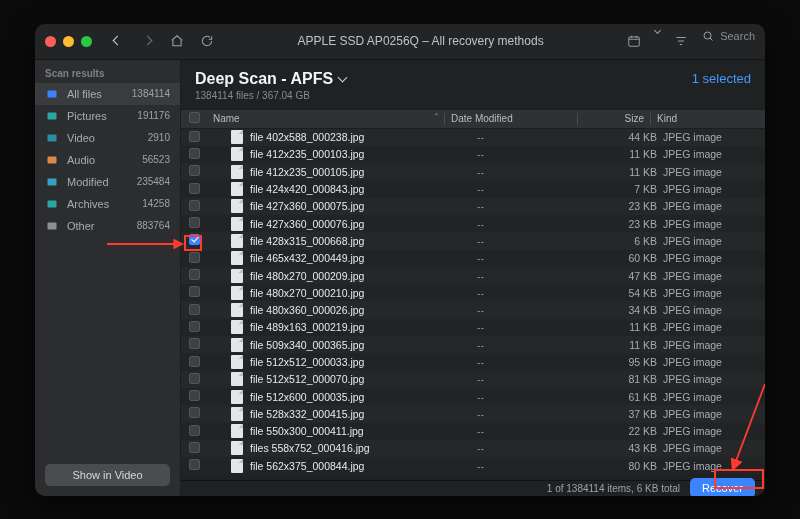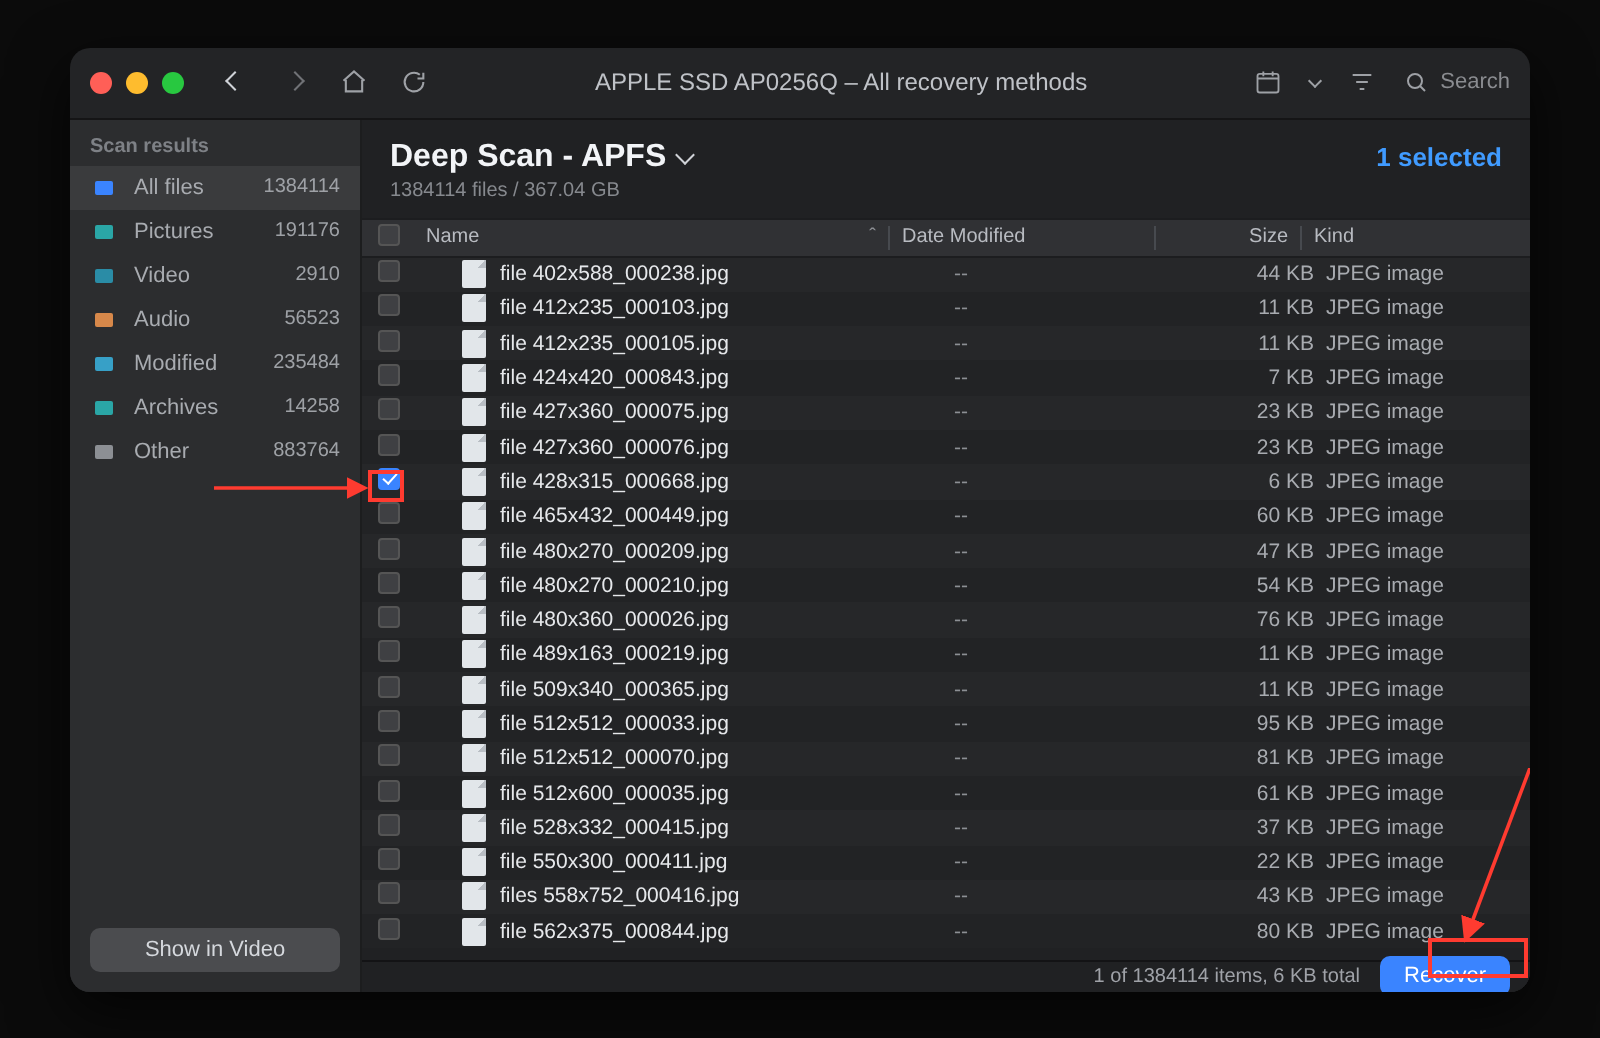--- a/index.html
+++ b/index.html
@@ -24,39 +24,39 @@
   *{box-sizing:border-box;font-family:-apple-system,"Helvetica Neue",Arial,sans-serif}
   body{margin:0;background:#000;width:800px;height:519px;overflow:hidden;position:relative}
   .stage{position:absolute;inset:0;background:var(--bg);display:flex;align-items:center;justify-content:center}
   .window{width:730px;height:472px;background:var(--window-dark);border-radius:10px;box-shadow:0 10px 30px rgba(0,0,0,0.7);overflow:hidden;display:flex;flex-direction:column;position:relative}
   
   .toolbar{display:flex;align-items:center;gap:8px;height:36px;padding:0 10px;border-bottom:1px solid rgba(0,0,0,0.4)}
   .traffic{display:flex;gap:7px;align-items:center;margin-right:6px}
   .dot{width:11px;height:11px;border-radius:50%}
   .tb-ico{color:var(--muted);display:flex;align-items:center;justify-content:center;width:22px;height:22px}
   .tb-title{flex:1;text-align:center;color:#bfc2c7;font-size:12px;font-weight:400;white-space:nowrap;overflow:hidden;text-overflow:ellipsis}
-  .tb-right{display:flex;gap:10px;align-items:center}
+  .tb-right{display:flex;gap:10px;align-items:flex-start}
   .search{display:flex;gap:6px;align-items:center;color:var(--muted);font-size:11px}
   
   .body{flex:1;display:flex;min-height:0}
   .sidebar{width:146px;background:var(--sidebar);display:flex;flex-direction:column;border-right:1px solid rgba(0,0,0,0.35)}
   .sh{color:#7e8186;font-size:10px;font-weight:600;padding:8px 10px 4px}
   .s-item{display:flex;align-items:center;gap:8px;height:22px;padding:0 10px;color:var(--muted2);font-size:11px}
   .s-item.active{background:#3a3b3d}
   .s-item .count{margin-left:auto;font-variant-numeric:tabular-nums;font-size:10px;color:#9ea1a6}
   .s-ico{width:14px;height:14px;display:flex;align-items:center;justify-content:center}
   .sidebar .spacer{flex:1}
   .finder-btn{margin:8px 10px 10px;background:#4b4c4f;border-radius:5px;color:#d5d8dd;font-size:11px;text-align:center;padding:5px 0}
   
   .main{flex:1;display:flex;flex-direction:column;background:var(--panel);min-width:0}
   .heading{padding:10px 14px 8px}
   .heading .top{display:flex;align-items:center}
   .h1{color:#f2f4f7;font-size:16px;font-weight:600;display:flex;align-items:center;gap:6px}
   .subtitle{color:#86898e;font-size:10px;margin-top:2px}
-  .selected{margin-left:auto;color:var(--blue-text);font-size:13px;font-weight:700}
+  .selected{margin-left:auto;color:var(--blue-text);font-size:13px;font-weight:400}
   
   .thead{display:flex;align-items:center;height:20px;background:var(--header);border-top:1px solid rgba(0,0,0,0.4);border-bottom:1px solid rgba(0,0,0,0.4);font-size:10px;color:#b8bbc1;padding:0 8px;gap:0}
   .cb-col{width:24px}
   .th{display:flex;align-items:center;gap:4px}
   .c-name{flex:1 1 auto;min-width:0}
   .c-date{width:120px}
   .c-size{width:60px;justify-content:flex-end;text-align:right}
   .c-kind{width:100px}
   
   .rows{flex:1;overflow:hidden}
@@ -339,21 +339,21 @@
               <div class="size">54 KB</div>
               <div class="kind">JPEG image</div>
             </div>
             <div class="row">
               <div class="cb-col"><span class="cb"></span></div>
               <div class="fname">
                 <span class="fico"></span>
                 <span class="fn-text">file 480x360_000026.jpg</span>
               </div>
               <div class="date">--</div>
-              <div class="size">76 KB</div>
+              <div class="size">34 KB</div>
               <div class="kind">JPEG image</div>
             </div>
             <div class="row">
               <div class="cb-col"><span class="cb"></span></div>
               <div class="fname">
                 <span class="fico"></span>
                 <span class="fn-text">file 489x163_000219.jpg</span>
               </div>
               <div class="date">--</div>
               <div class="size">11 KB</div>

